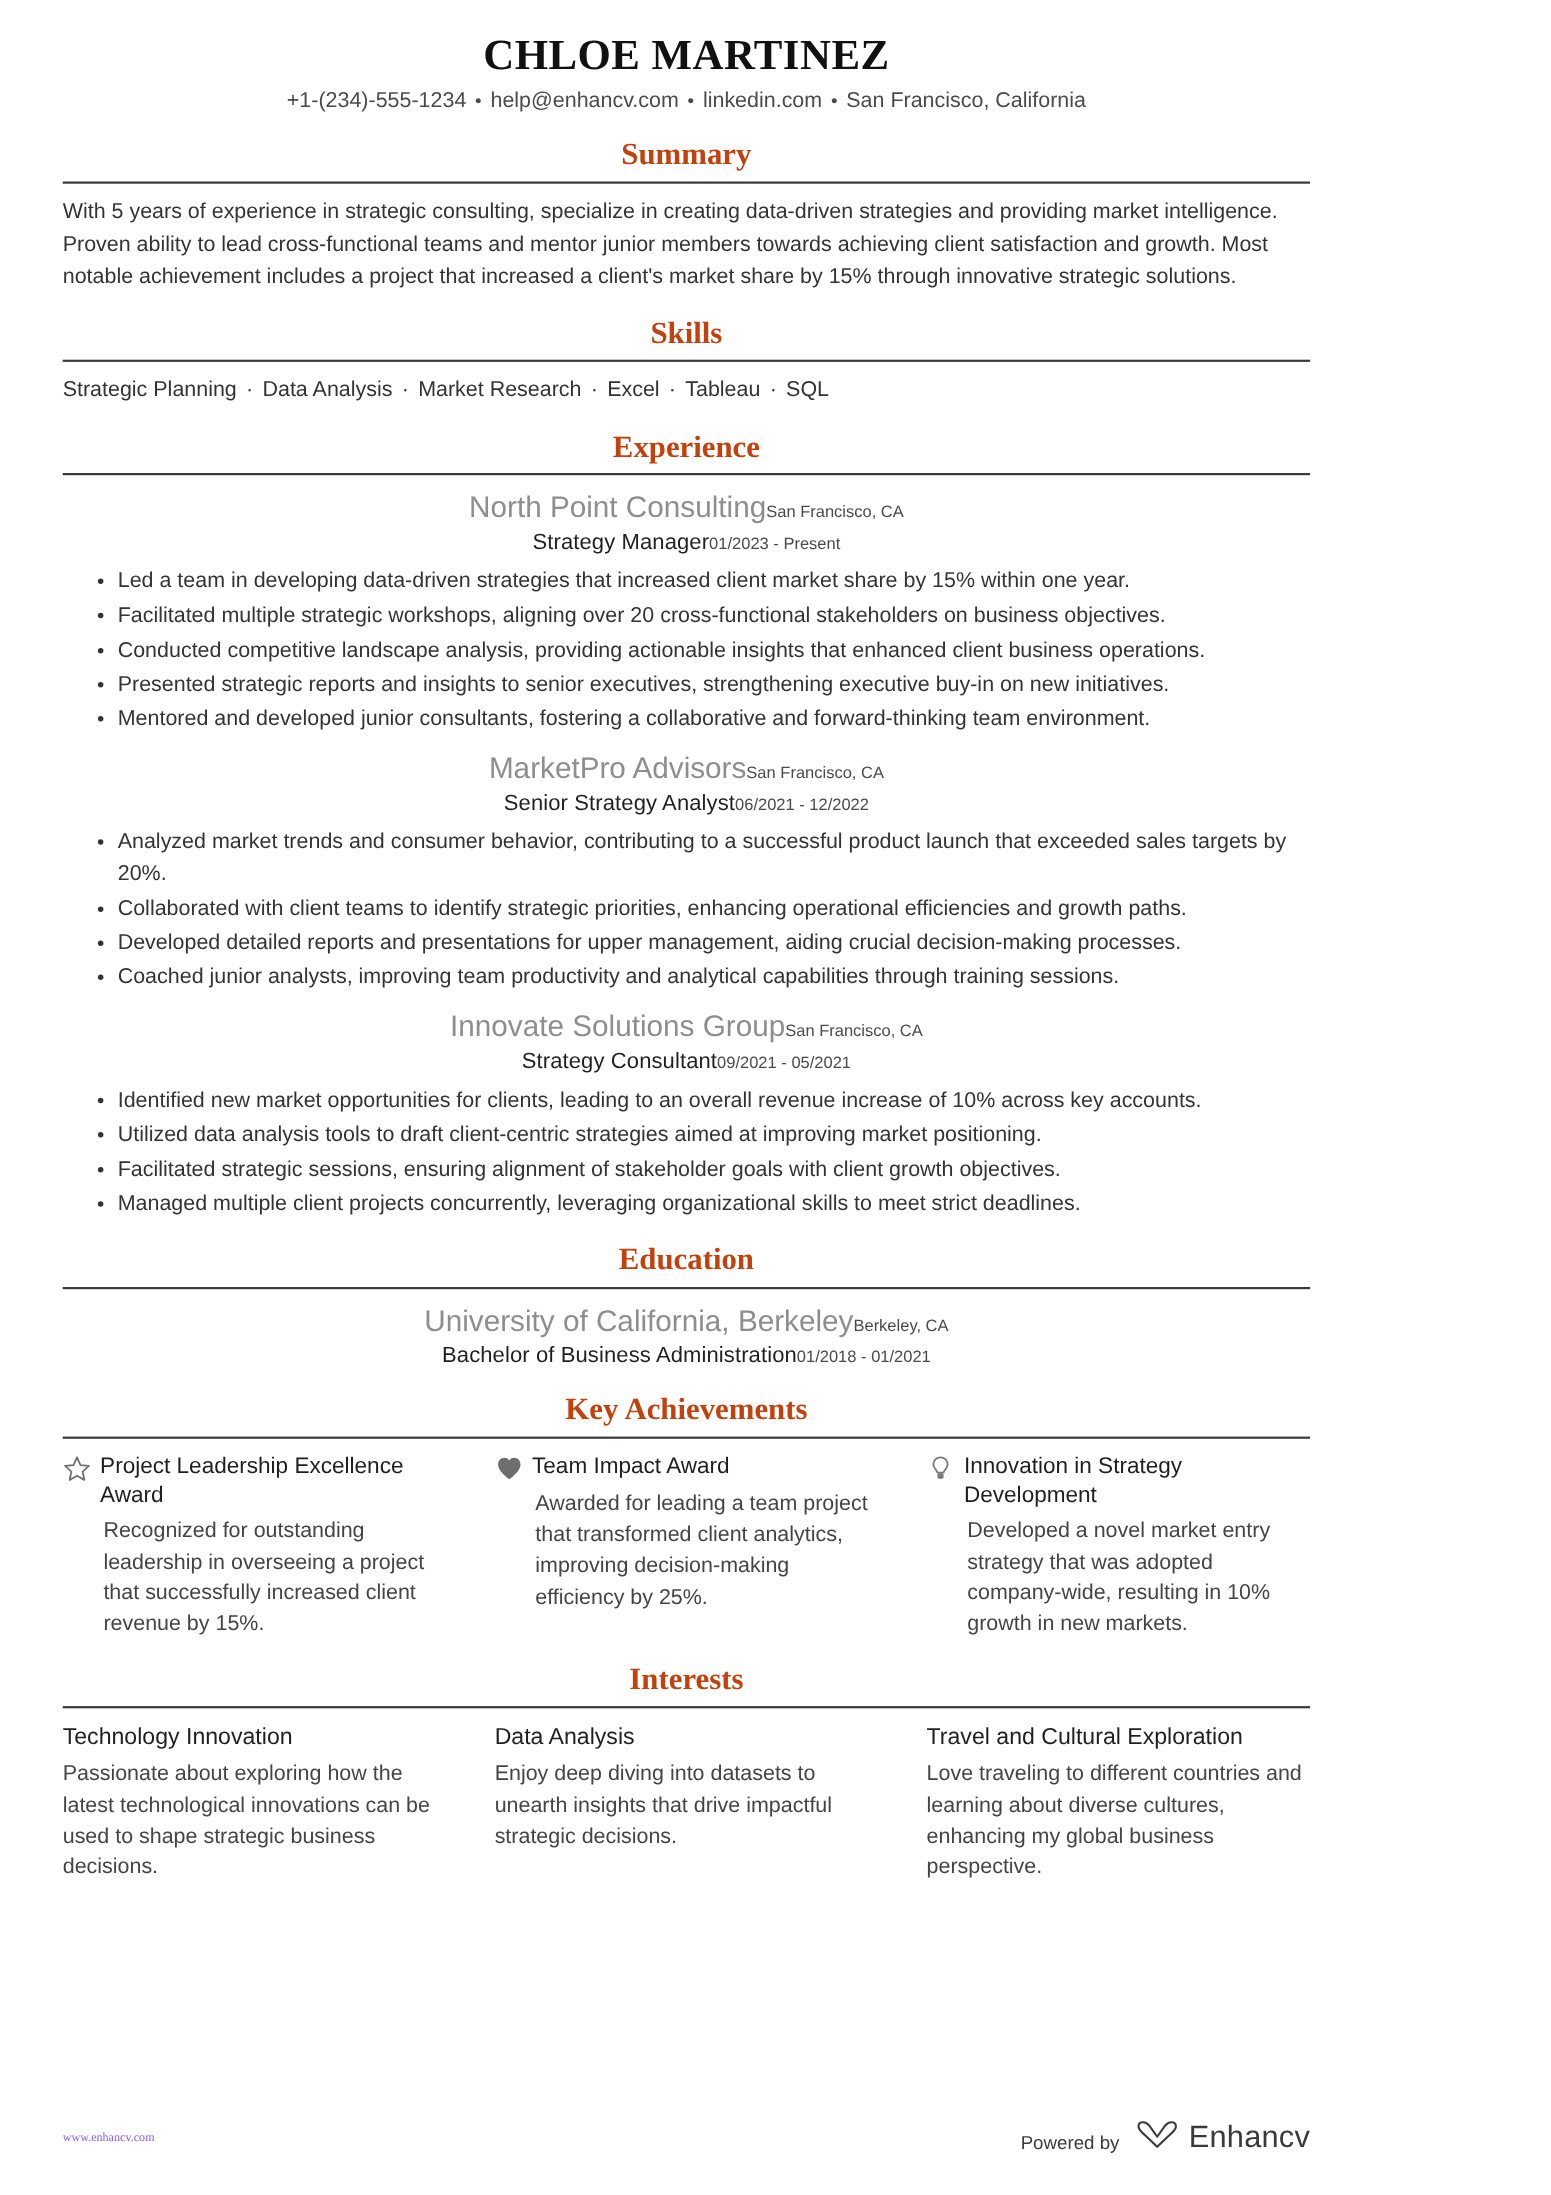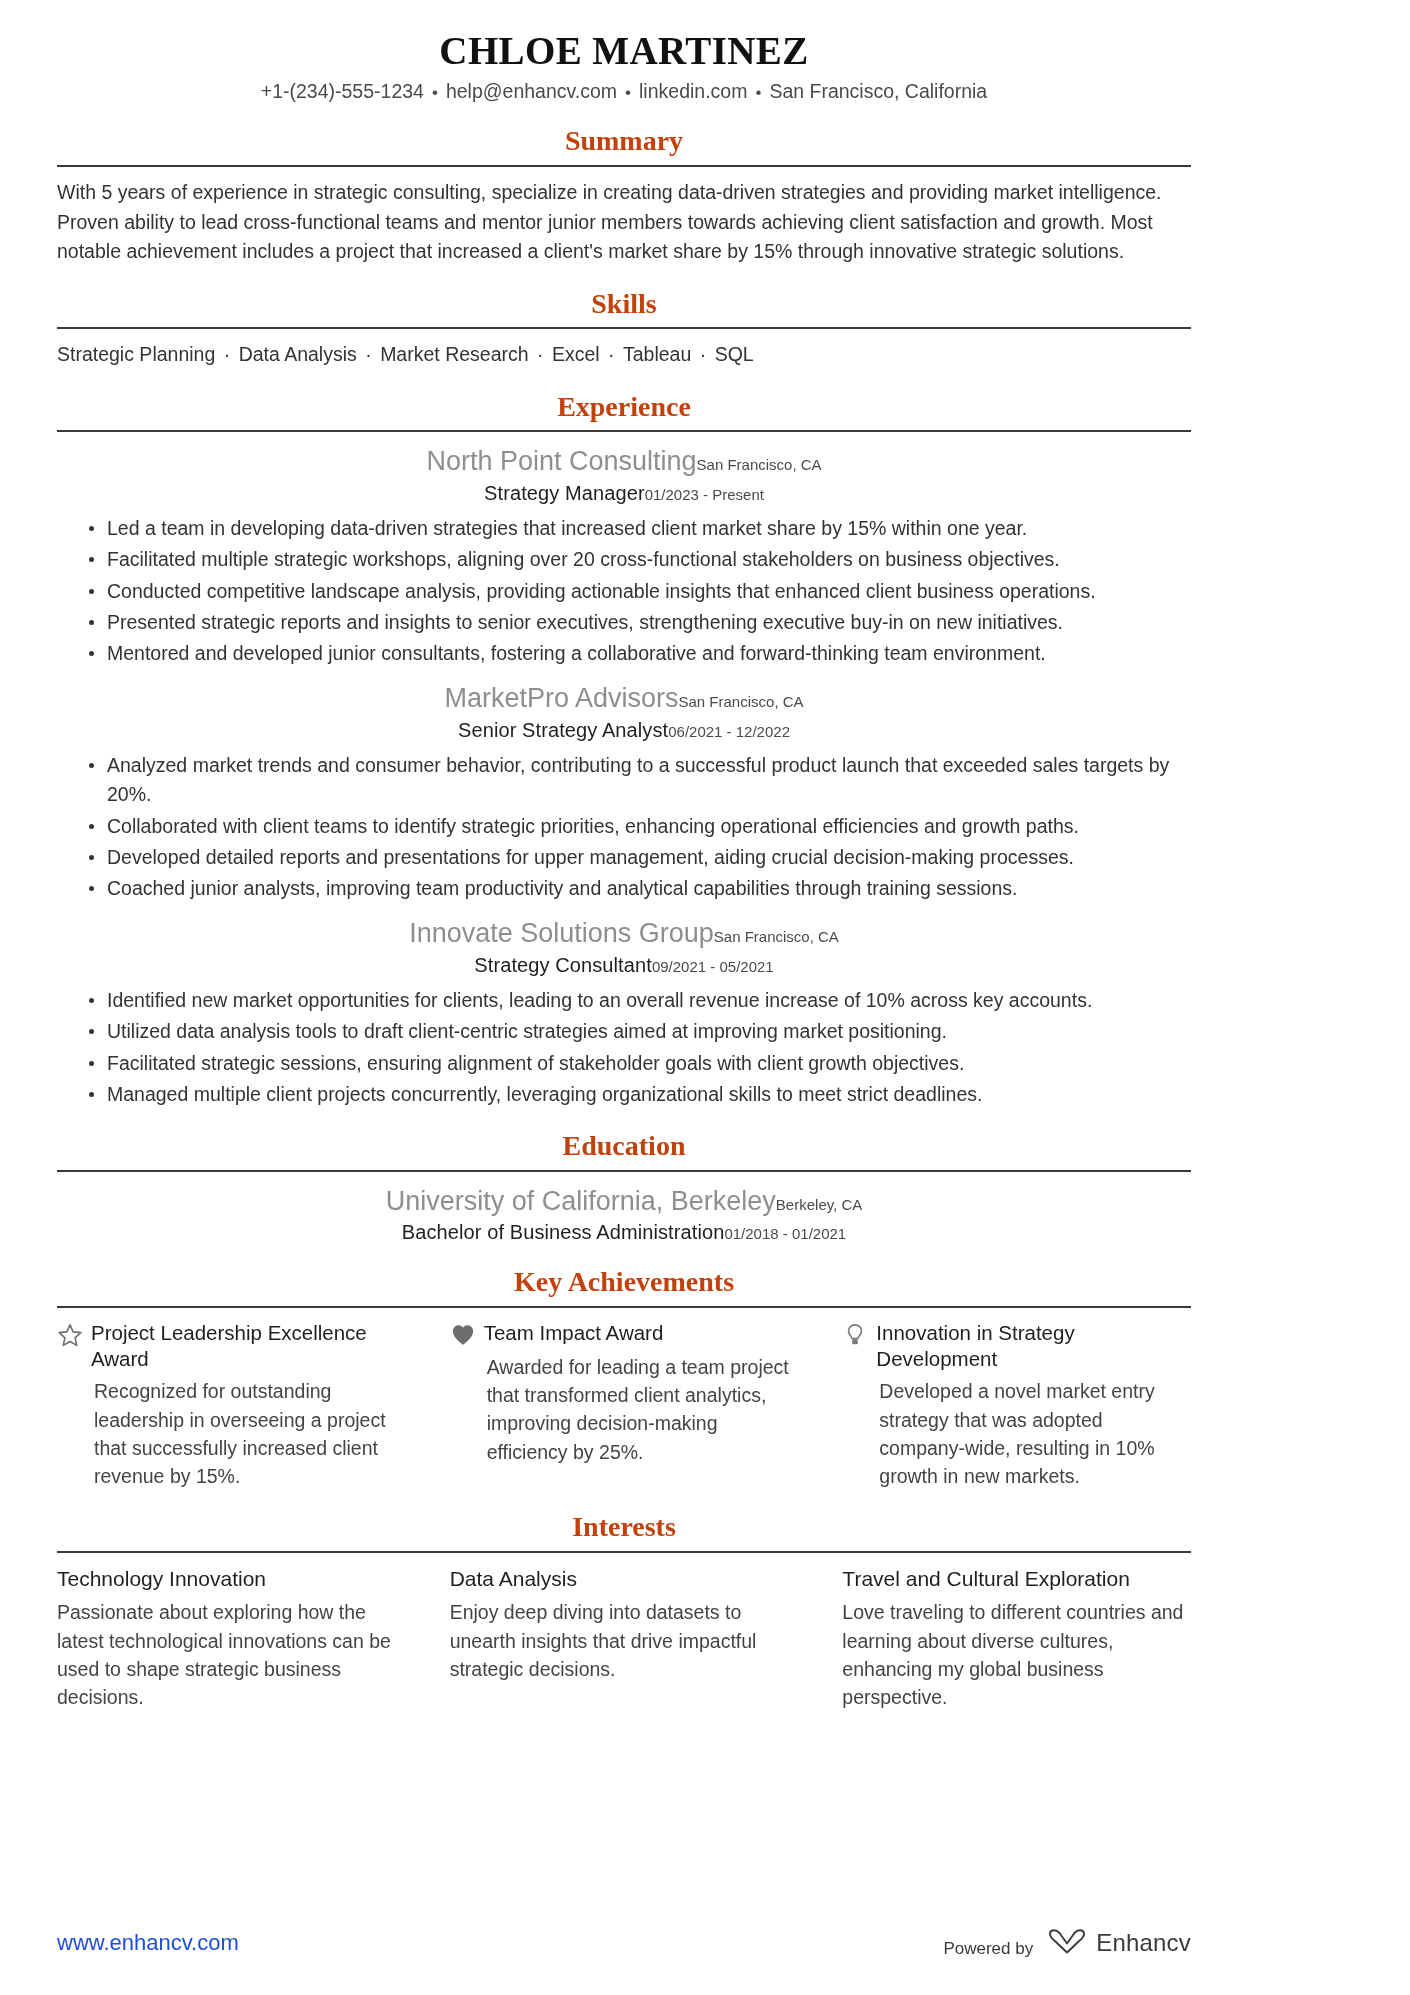--- a/index.html
+++ b/index.html
@@ -195,39 +195,40 @@
   .footer {
     position: absolute;
     left: 57px;
     right: 57px;
     bottom: 36px;
     display: flex;
     align-items: center;
     justify-content: space-between;
   }
   .footer-url {
-    font-size: 22px;
-    color: #1d4ed8;
+    font-size: 11px;
+    color: #8b5cf6;
+    font-family: Liberation Serif, serif;
   }
   .footer-right {
     display: flex;
     align-items: flex-end;
     gap: 14px;
   }
   .powered {
     font-size: 17px;
     color: #3a3a3a;
   }
   .brand {
     display: flex;
     align-items: center;
     gap: 9px;
   }
   .brand-word {
-    font-size: 24px;
+    font-size: 28px;
     color: #3a3a3a;
     letter-spacing: .2px;
   }
   .spacer-bottom { height: 120px; }
 </style>
 </head>
 <body>
 
 <div class="page">
 

